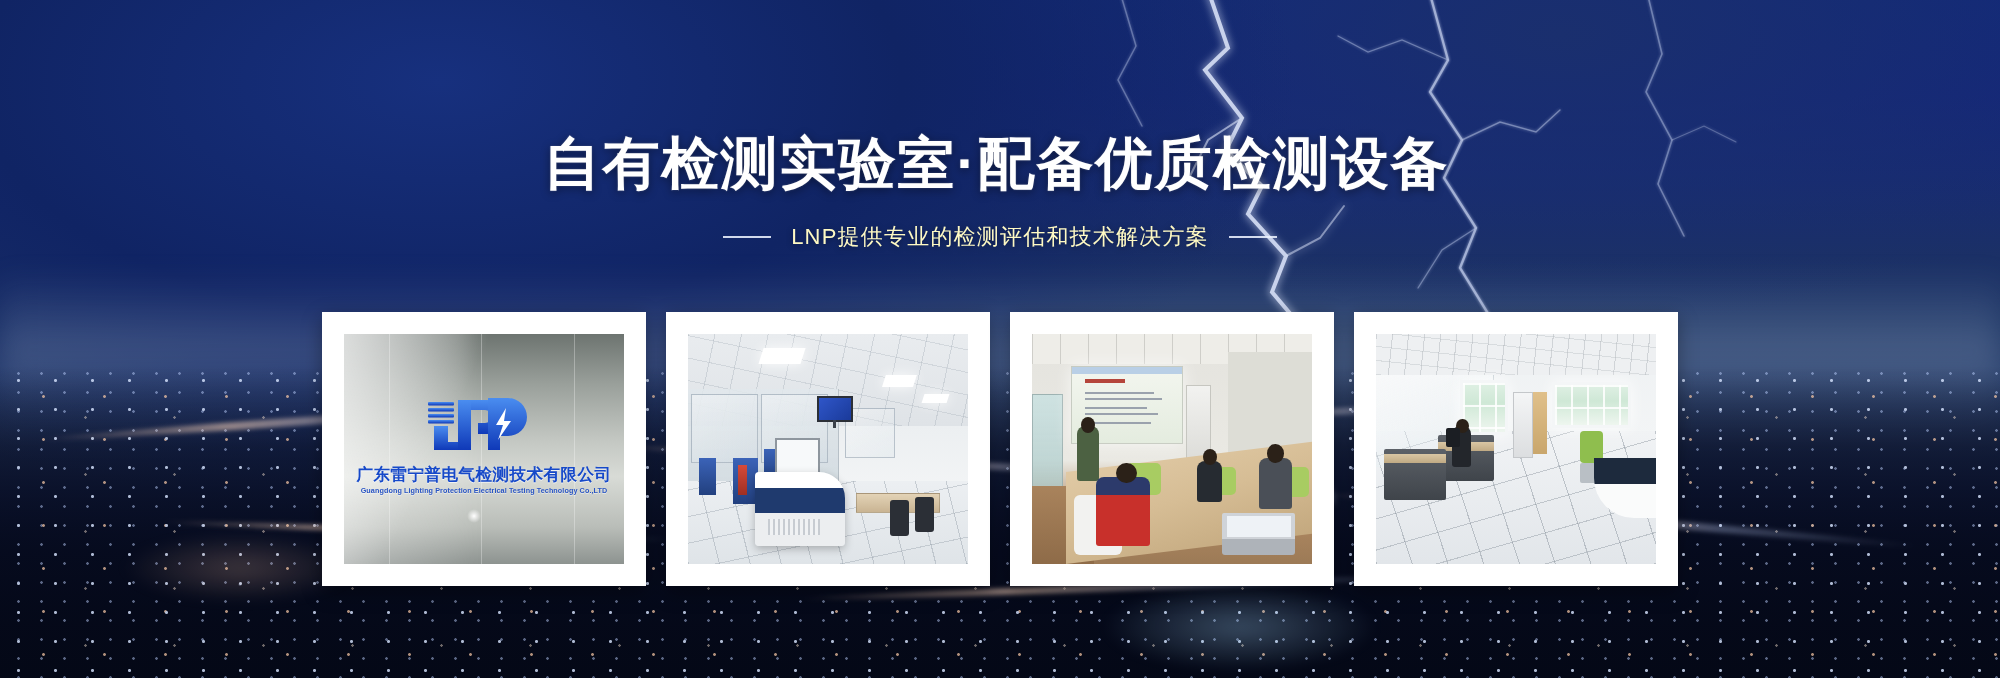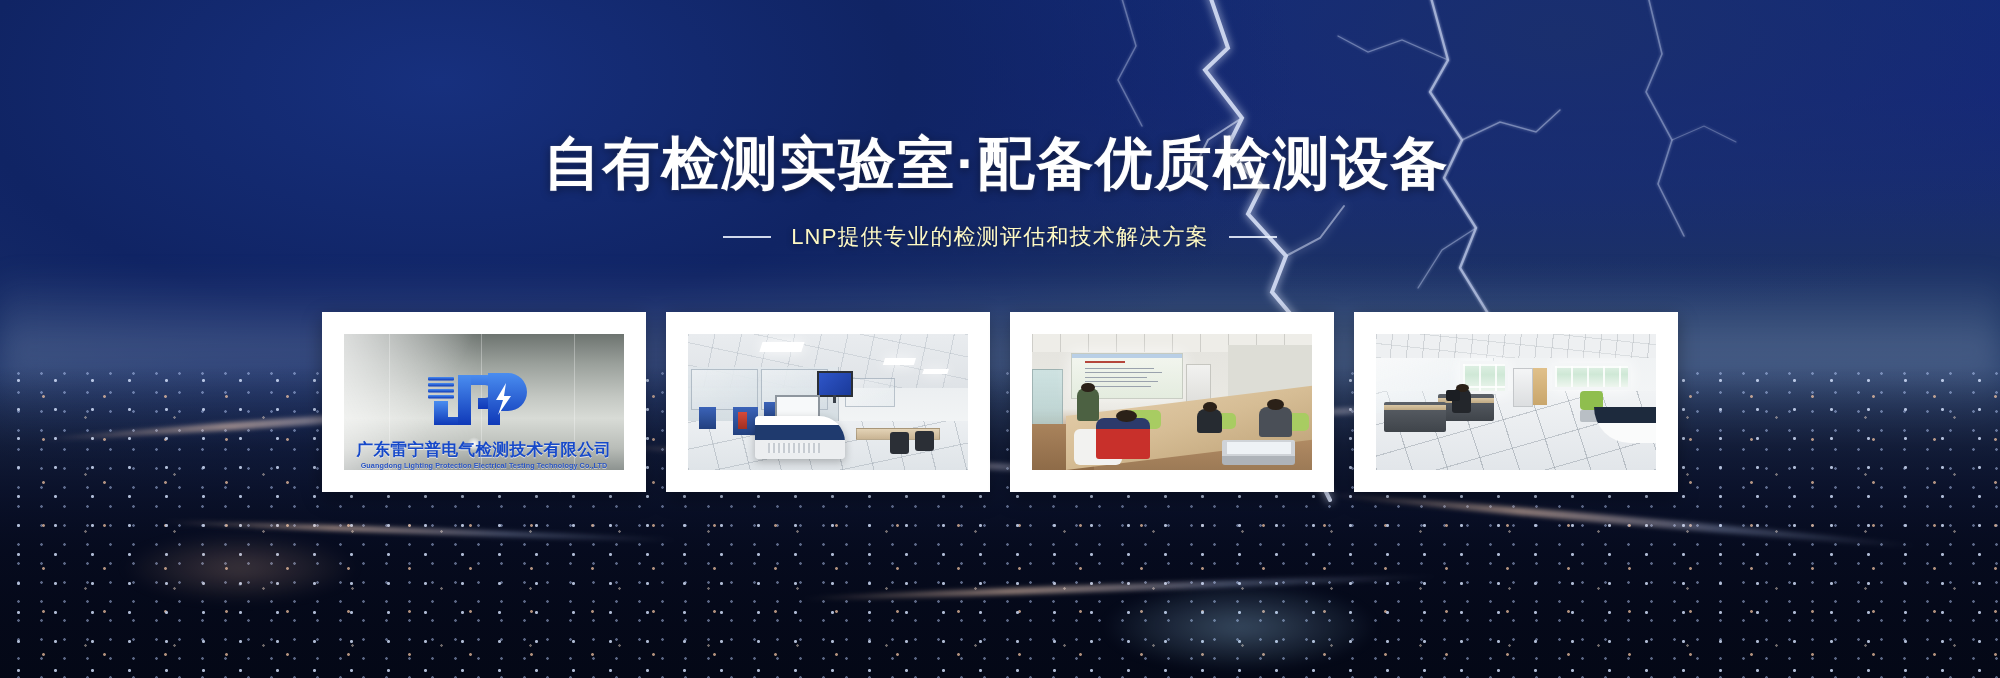--- a/index.html
+++ b/index.html
@@ -116,21 +116,21 @@
     text-shadow:0 1px 6px rgba(0,0,0,.4);
     white-space:nowrap;
   }
 
   
   .gallery {
     position:absolute; left:0; right:0; top:312px;
     display:flex; justify-content:center; gap:20px;
   }
   .card {
-    width:324px; height:180px;
+    width:324px; height:274px;
     background:#ffffff;
     padding:22px;
     box-shadow:0 6px 18px rgba(0,0,0,.35);
     flex:0 0 auto;
   }
   .photo { width:100%; height:100%; position:relative; overflow:hidden; }
 
   
   .p1 {
     background:

